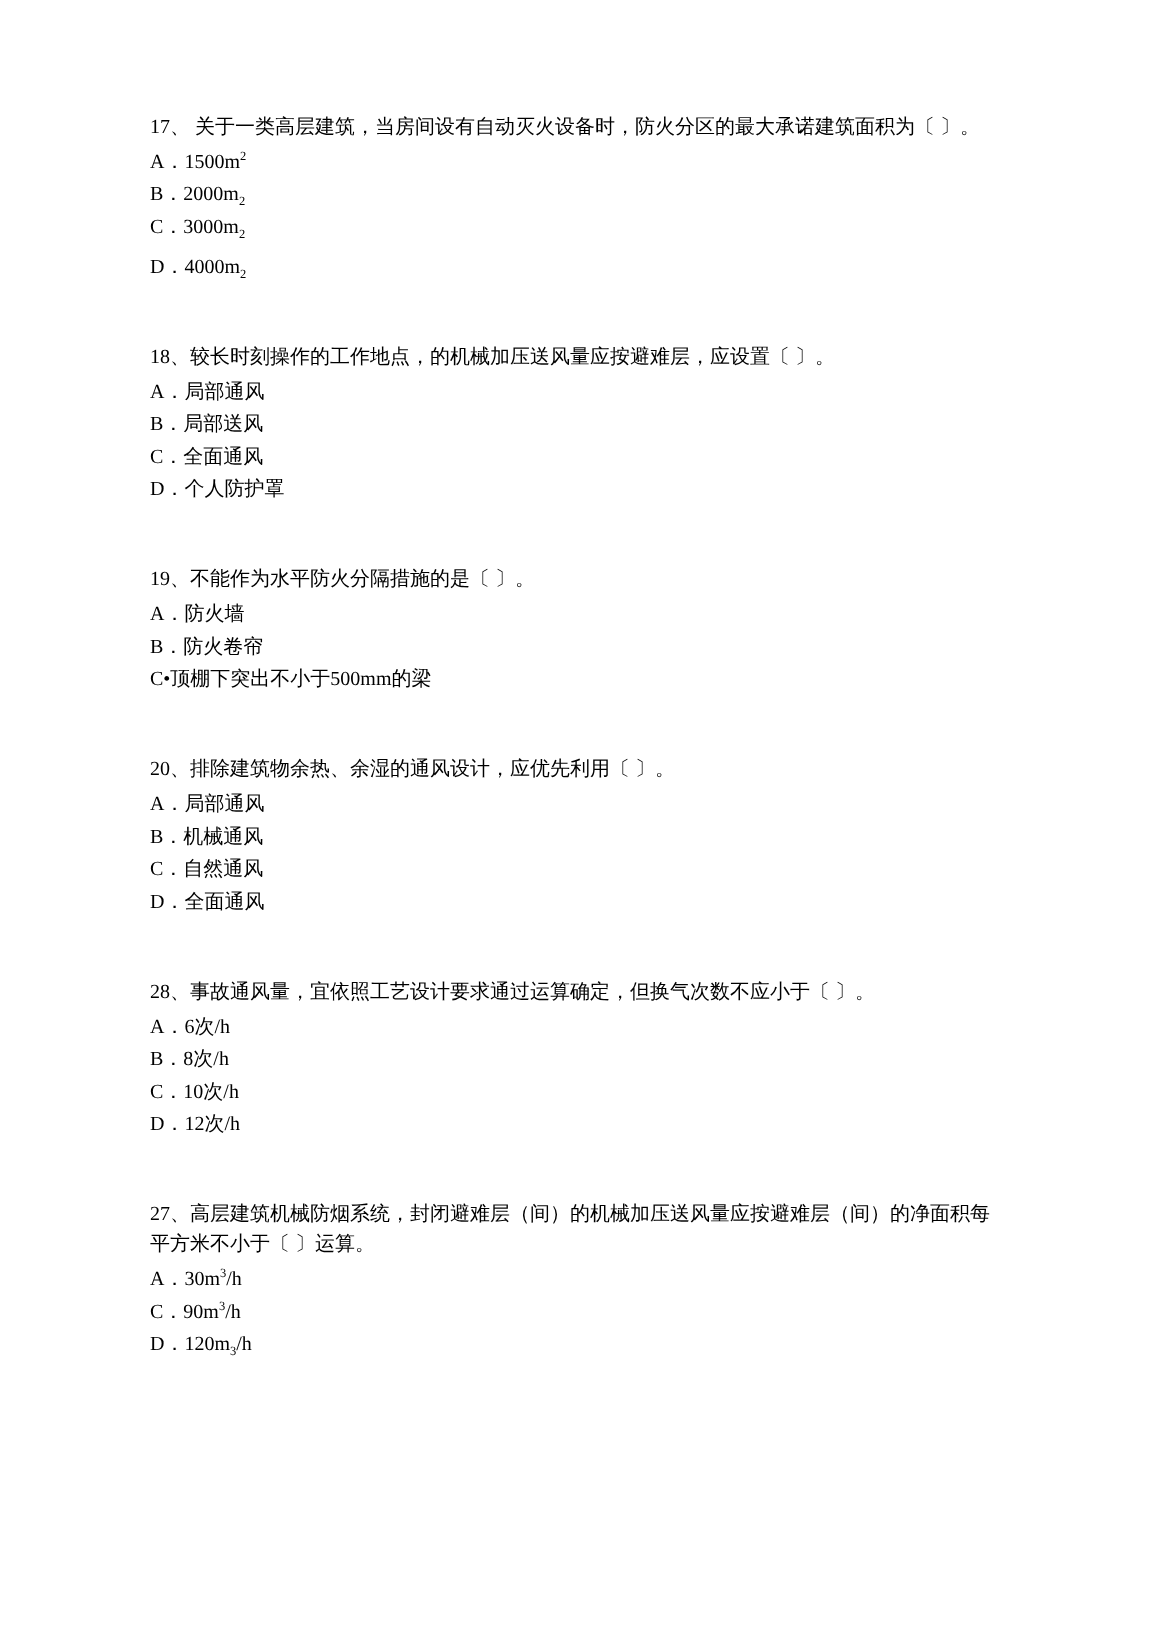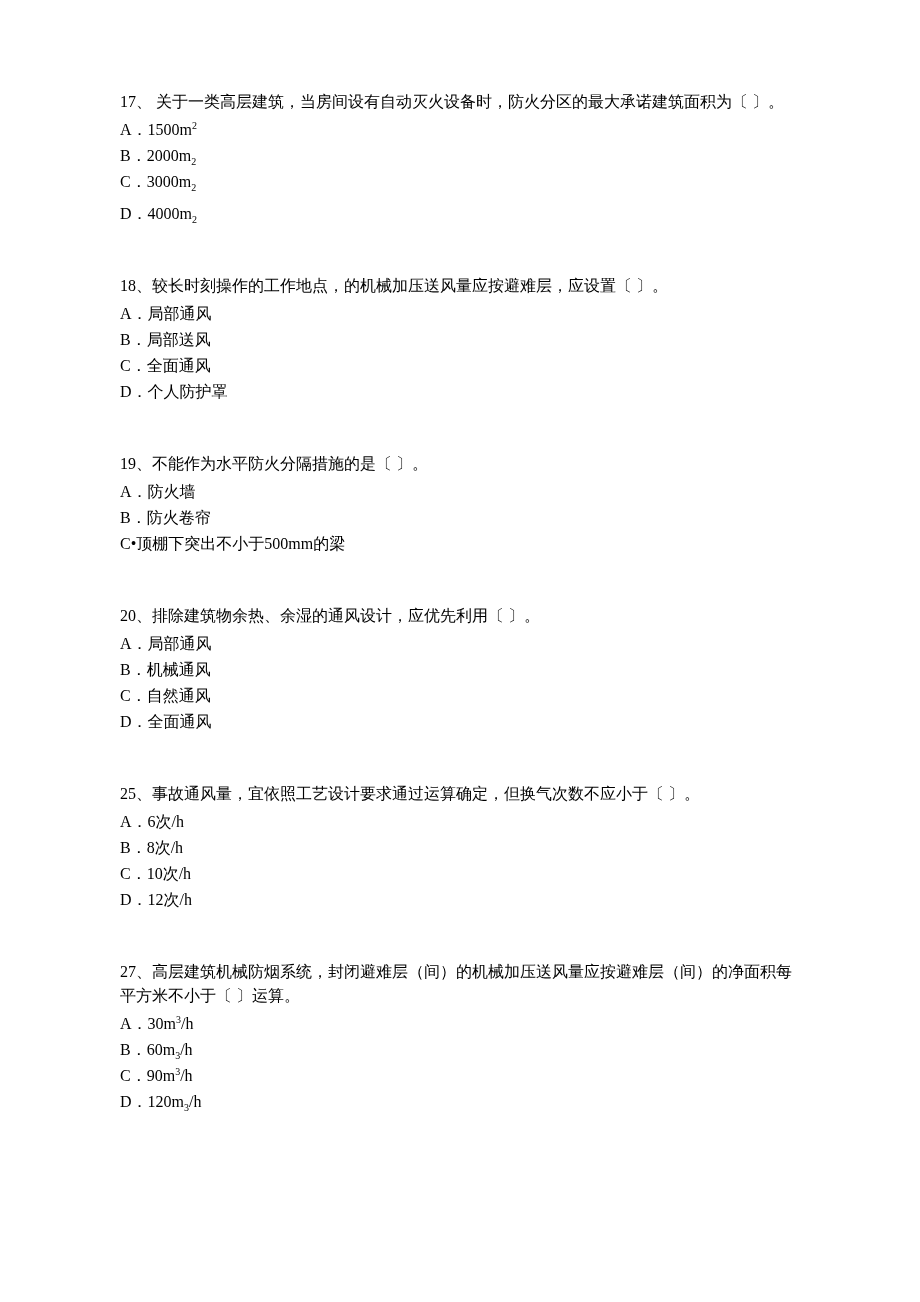--- a/index.html
+++ b/index.html
@@ -68,31 +68,30 @@
       <span>20、</span><span>排除建筑物余热、余湿的通风设计，应优先利用〔 〕。</span>
     </div>
     <div class="option"><span class="label">A．</span><span>局部通风</span></div>
     <div class="option"><span class="label">B．</span><span>机械通风</span></div>
     <div class="option"><span class="label">C．</span><span>自然通风</span></div>
     <div class="option"><span class="label">D．</span><span>全面通风</span></div>
   </div>
 
   <div class="question">
     <div class="q-text">
-      <span>25、</span><span>事故通风量，宜依照工艺设计要求通过运算确定，但换气次数不应小于〔 〕。</span>
+      <span>28、</span><span>事故通风量，宜依照工艺设计要求通过运算确定，但换气次数不应小于〔 〕。</span>
     </div>
     <div class="option"><span class="label">A．</span><span>6次/h</span></div>
     <div class="option"><span class="label">B．</span><span>8次/h</span></div>
     <div class="option"><span class="label">C．</span><span>10次/h</span></div>
     <div class="option"><span class="label">D．</span><span>12次/h</span></div>
   </div>
 
   <div class="question">
     <div class="q-text">
       <span>27、</span><span>高层建筑机械防烟系统，封闭避难层（间）的机械加压送风量应按避难层（间）的净面积每 平方米不小于〔 〕运算。</span>
     </div>
     <div class="option"><span class="label">A．</span><span>30m</span><sup>3</sup><span>/h</span></div>
-    <div class="option"><span class="label">B．</span><span>60m</span><sub>3</sub><span>/h</span></div>
     <div class="option"><span class="label">C．</span><span>90m</span><sup>3</sup><span>/h</span></div>
     <div class="option"><span class="label">D．</span><span>120m</span><sub>3</sub><span>/h</span></div>
   </div>
 
 </div>
 
 </body></html>

